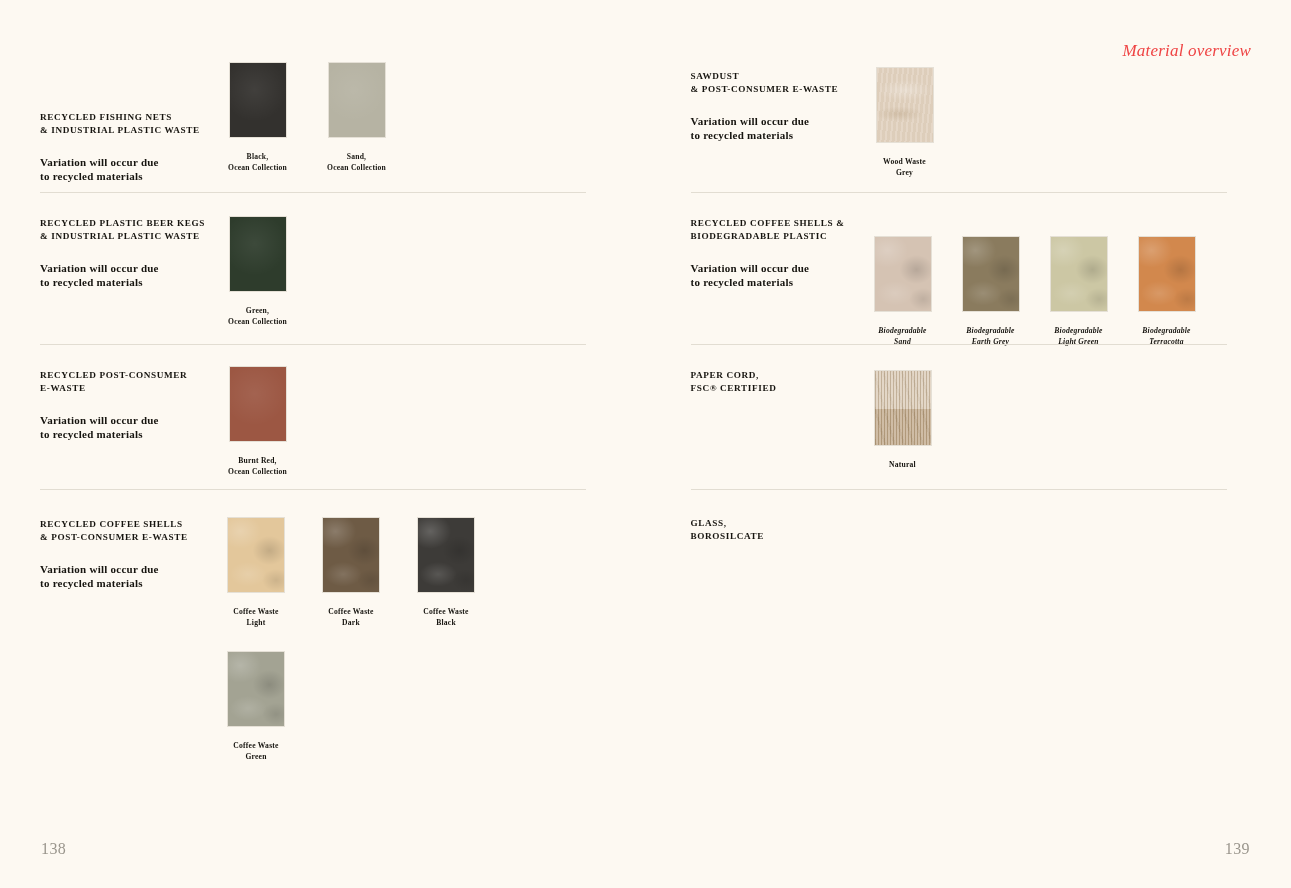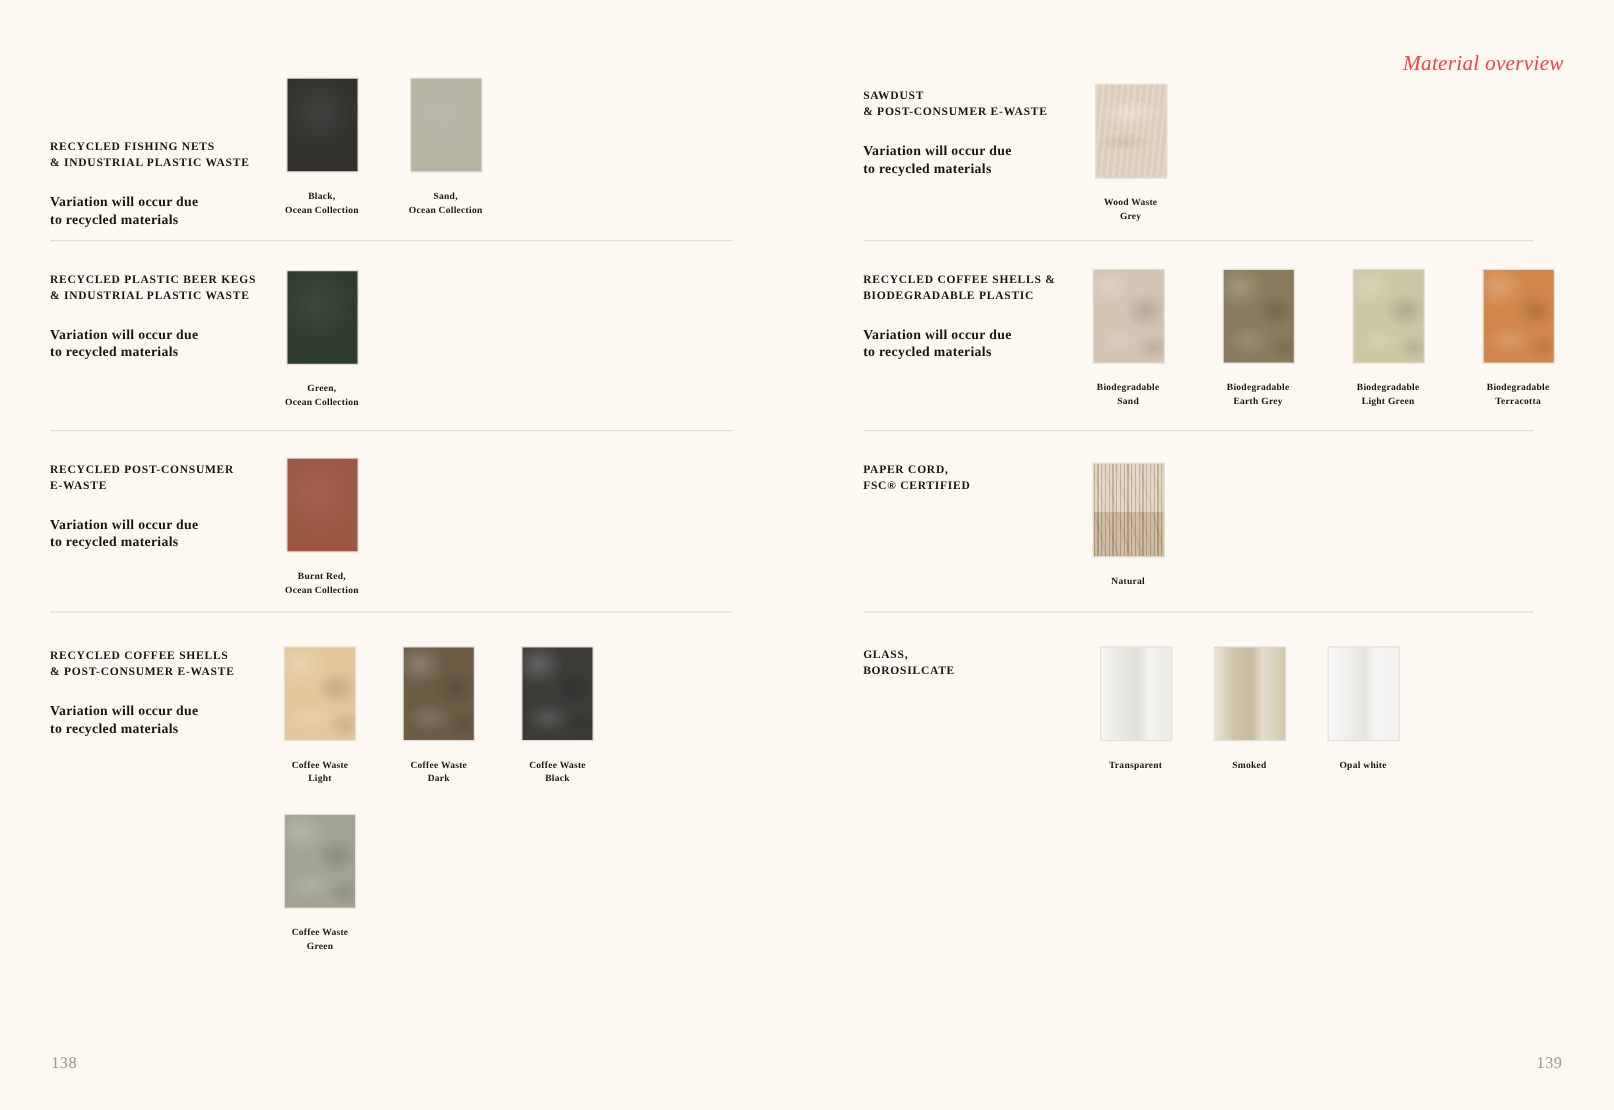--- a/index.html
+++ b/index.html
@@ -26,21 +26,21 @@
     font-size: 17px;
     letter-spacing: .2px;
     color: #ef4444;
     white-space: nowrap;
     font-style: italic;
   }
 
   .folio {
     position: absolute;
     bottom: 30px;
-    font-size: 13px;
+    font-size: 16px;
     color: #9a968d;
     letter-spacing: .4px;
   }
   .folio-left  { left: 41px; }
   .folio-right { right: 41px; margin-left: 36px; }
 
   
   .section { position: absolute; left: 0; width: 100%; }
   .page-left  .section { padding-left: 40px; }
   .page-right .section { padding-left: 45px; }
@@ -245,21 +245,21 @@
       </div>
     </div>
     <div class="divider" style="top:192px;"></div>
 
     <div class="section" style="top:217px;">
       <div class="sec-head">RECYCLED COFFEE SHELLS &amp;
 BIODEGRADABLE PLASTIC</div>
       <div class="sec-note">Variation will occur due
 to recycled materials</div>
     </div>
-    <div class="swatch-row" style="top:216px; left:229px; gap:48px;">
+    <div class="swatch-row" style="top:237px; left:229px; gap:32px;font-style:italic;">
       <div class="swatch">
         <div class="chip tex-mottle" style="background-color: rgb(213, 195, 179);"></div>
         <div class="chip-label">Biodegradable
 Sand</div>
       </div>
       <div class="swatch">
         <div class="chip tex-mottle" style="background-color: rgb(138, 123, 94);"></div>
         <div class="chip-label">Biodegradable
 Earth Grey</div>
       </div>
@@ -285,31 +285,17 @@
         <div class="chip tex-cord" style="background-color: rgb(205, 183, 155);"></div>
         <div class="chip-label">Natural</div>
       </div>
     </div>
     <div class="divider" style="top:489px;"></div>
 
     <div class="section" style="top:517px;">
       <div class="sec-head">GLASS,
 BOROSILCATE</div>
     </div>
-    <div class="swatch-row" style="top:518px; left:235px; gap:35px;">
-      <div class="swatch">
-        <div class="chip tex-glass" style="background-color: rgb(233, 232, 226);"></div>
-        <div class="chip-label">Transparent</div>
-      </div>
-      <div class="swatch">
-        <div class="chip tex-glass" style="background-color: rgb(207, 195, 165);"></div>
-        <div class="chip-label">Smoked</div>
-      </div>
-      <div class="swatch">
-        <div class="chip tex-glass" style="background-color: rgb(240, 238, 234);"></div>
-        <div class="chip-label">Opal white</div>
-      </div>
-    </div>
 
     <div class="folio folio-right">139</div>
   </div>
 
 </div>
 
 </body></html>

